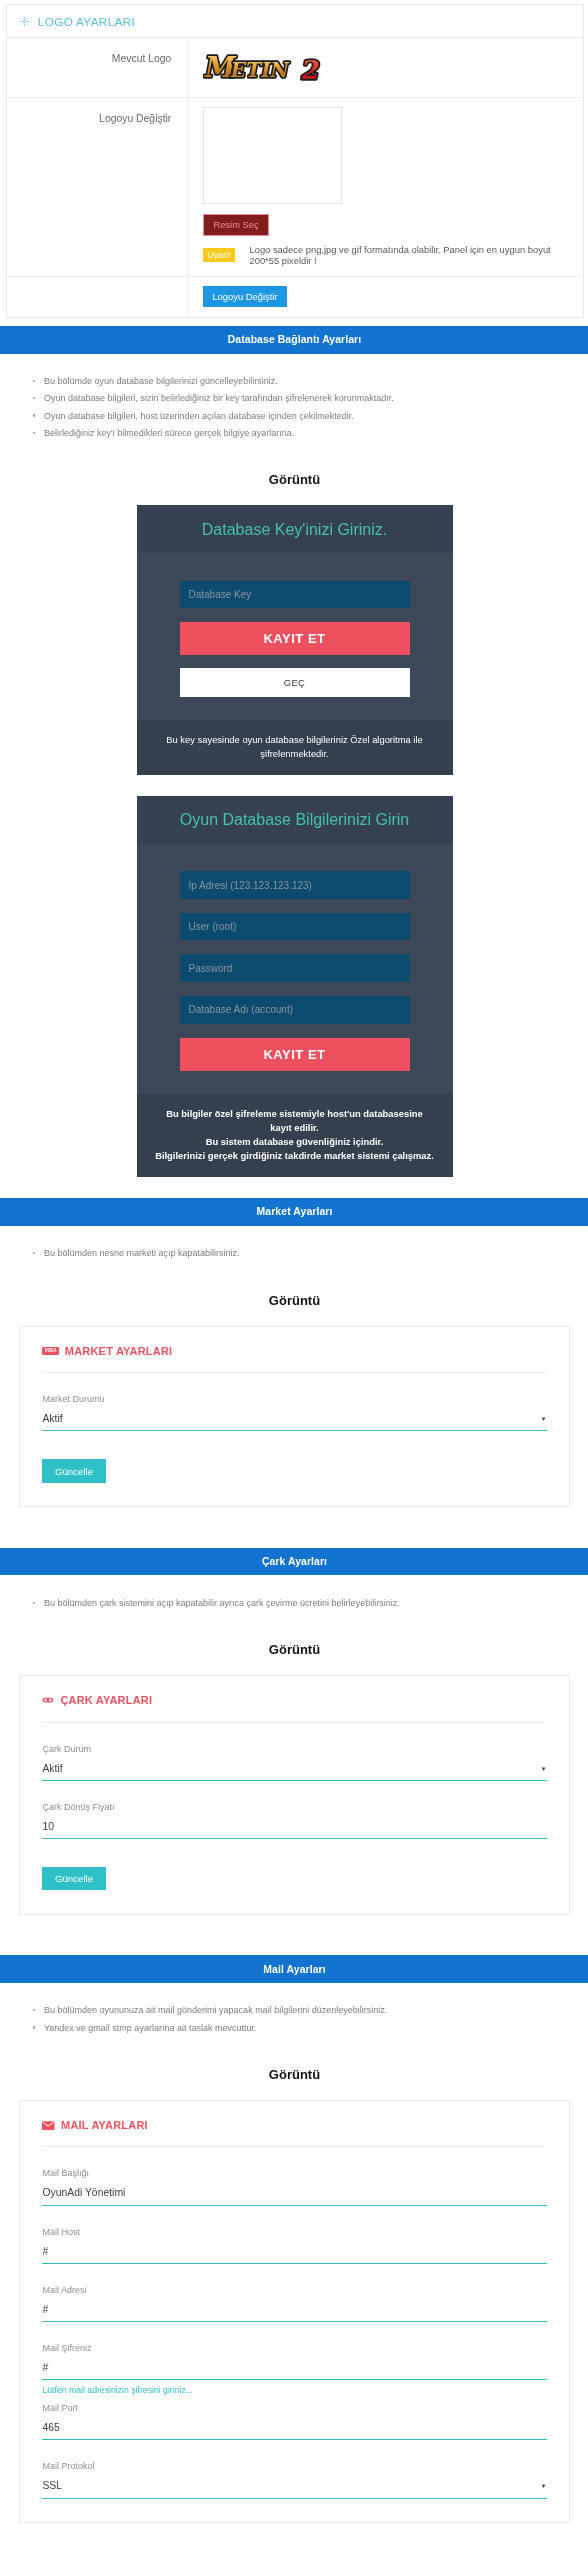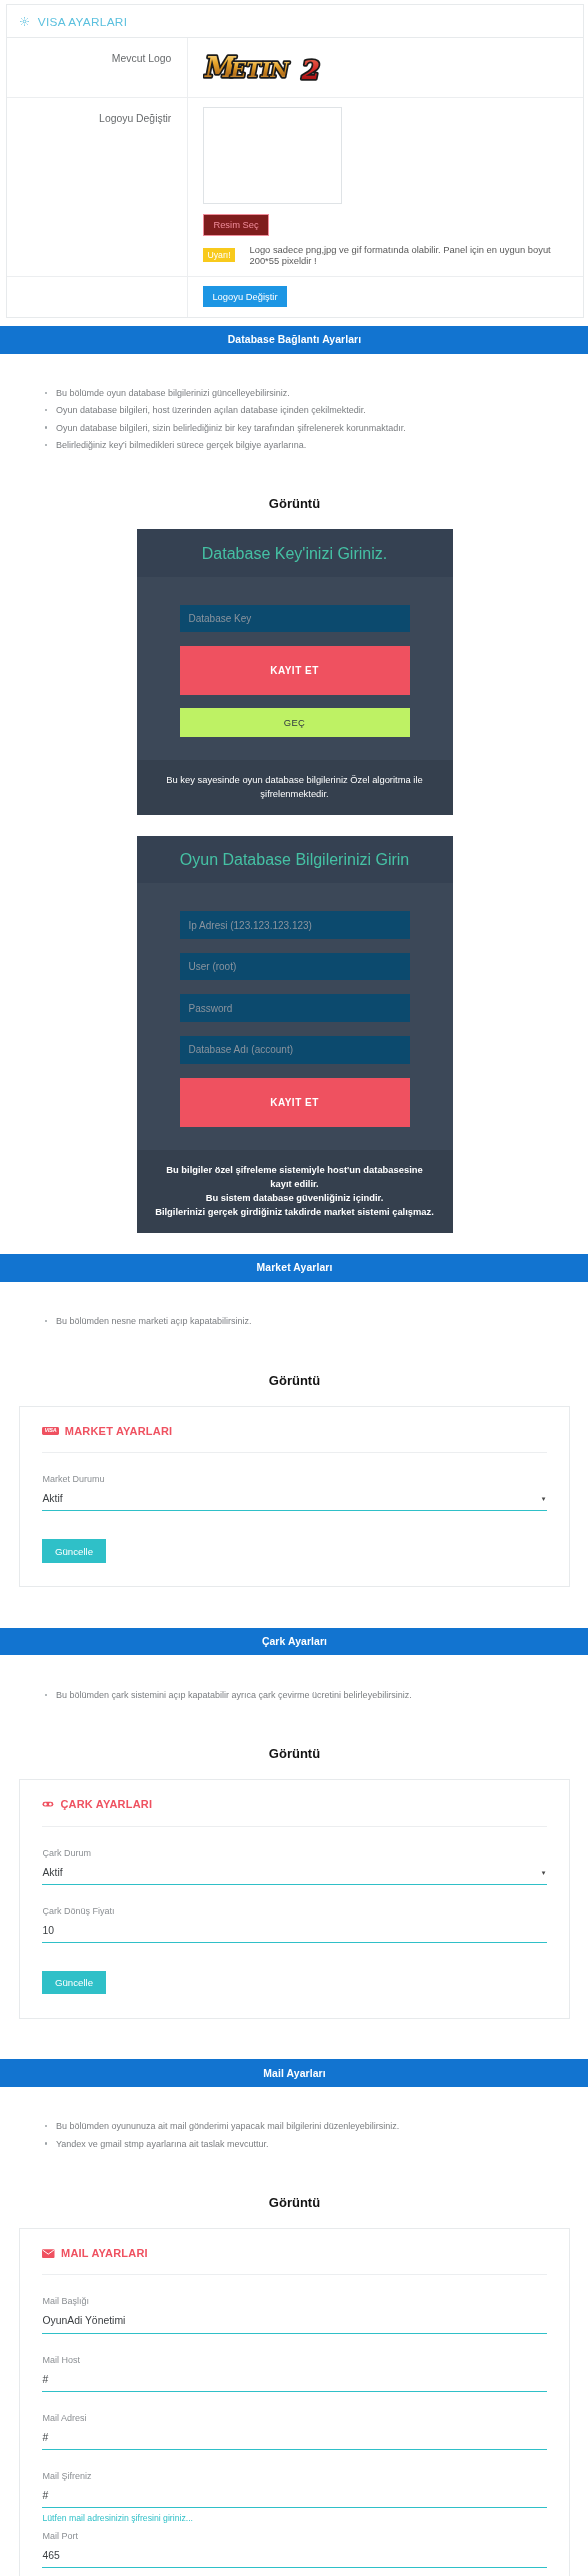--- a/index.html
+++ b/index.html
@@ -122,21 +122,21 @@
     text-align: center;
     font-weight: bold;
     font-size: 10.4px;
     padding: 8.3px 0;
     margin-top: 8.3px;
     letter-spacing: 0.1px;
   }
 
   
   .notes {
-    margin: 12px;
+    margin: 0;
     padding: 19.4px 0 7px 33px;
     list-style: none;
   }
   .notes li {
     position: relative;
     font-size: 9px;
     color: #7a7d80;
     line-height: 1.45;
     padding: 2.1px 0 2.1px 11px;
   }
@@ -188,31 +188,31 @@
     display: block;
     font-family: inherit;
   }
   .dark-input::placeholder { color: #8b949e; }
   .btn-kayit {
     width: 100%;
     background: #ef5160;
     color: #fff;
     border: none;
     font-weight: bold;
-    font-size: 10px;
+    font-size: 13px;
     letter-spacing: 0.5px;
-    padding: 19px 0;
+    padding: 9px 0;
     cursor: pointer;
     display: block;
     margin-bottom: 12.5px;
     font-family: inherit;
   }
   .btn-gec {
     width: 100%;
-    background: #bef264;
+    background: #ffffff;
     color: #2f3640;
     border: none;
     font-size: 9.4px;
     letter-spacing: 0.4px;
     padding: 9px 0;
     cursor: pointer;
     display: block;
     font-family: inherit;
   }
   .dark-panel-foot {
@@ -313,21 +313,21 @@
 <div class="page">
 
   <div class="panel-card">
     <div class="panel-head">
       <span class="gear-icon">
         <svg viewBox="0 0 24 24" width="11" height="11" fill="none" stroke="#5bc0de" stroke-width="2">
           <circle cx="12" cy="12" r="3"></circle>
           <path d="M12 2.5v3M12 18.5v3M2.5 12h3M18.5 12h3M5.2 5.2l2.1 2.1M16.7 16.7l2.1 2.1M18.8 5.2l-2.1 2.1M7.3 16.7l-2.1 2.1"></path>
         </svg>
       </span>
-      <span class="panel-head-title">VISA AYARLARI</span>
+      <span class="panel-head-title">LOGO AYARLARI</span>
     </div>
 
     <div class="form-row">
       <div class="form-label">Mevcut Logo</div>
       <div class="form-field">
         <svg class="logo-img" viewBox="0 0 200 56">
           <defs>
             <linearGradient id="gold" x1="0" y1="0" x2="0" y2="1">
               <stop offset="0%" stop-color="#fde39a"></stop>
               <stop offset="35%" stop-color="#e8a62c"></stop>
@@ -369,22 +369,22 @@
       <div class="form-field">
         <button class="btn-primary-sm">Logoyu Değiştir</button>
       </div>
     </div>
   </div>
 
   <div class="section-bar">Database Bağlantı Ayarları</div>
 
   <ul class="notes">
     <li>Bu bölümde oyun database bilgilerinizi güncelleyebilirsiniz.</li>
+    <li>Oyun database bilgileri, sizin belirlediğiniz bir key tarafından şifrelenerek korunmaktadır.</li>
     <li>Oyun database bilgileri, host üzerinden açılan database içinden çekilmektedir.</li>
-    <li>Oyun database bilgileri, sizin belirlediğiniz bir key tarafından şifrelenerek korunmaktadır.</li>
     <li>Belirlediğiniz key'i bilmedikleri sürece gerçek bilgiye ayarlarına.</li>
   </ul>
 
   <div class="goruntu">Görüntü</div>
 
   <div class="dark-panel">
     <div class="dark-panel-head">Database Key'inizi Giriniz.</div>
     <div class="dark-panel-body">
       <input class="dark-input" type="text" placeholder="Database Key" style="">
       <button class="btn-kayit">KAYIT ET</button>

